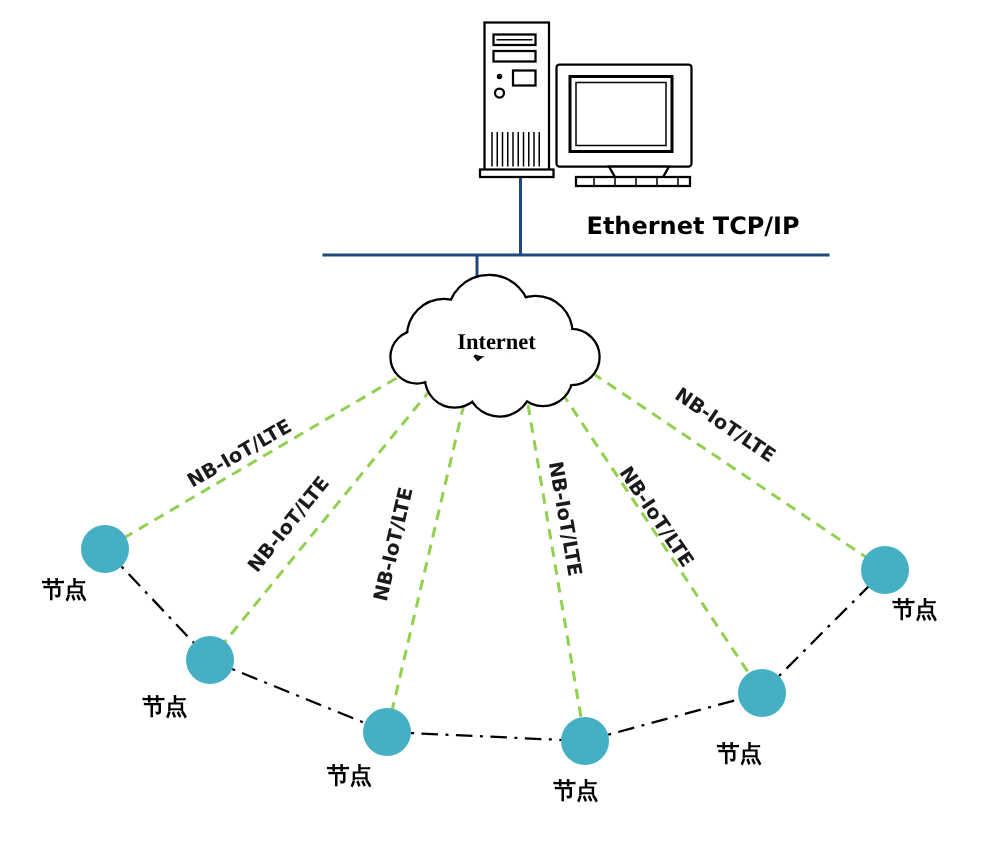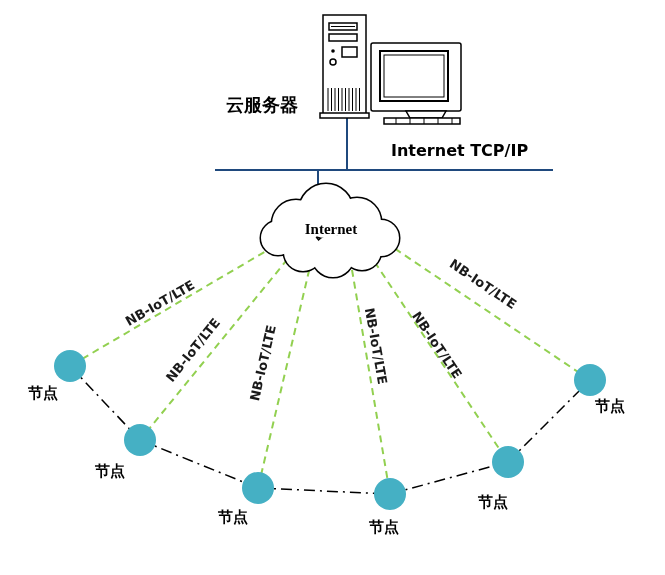--- a/index.html
+++ b/index.html
@@ -123,22 +123,21 @@
     <g fill="#45B0C4" stroke="none">
       <circle cx="70" cy="366" r="16" fill="#45B0C4"></circle>
       <circle cx="140" cy="440" r="16" fill="#45B0C4"></circle>
       <circle cx="258" cy="488" r="16" fill="#45B0C4"></circle>
       <circle cx="390" cy="494" r="16" fill="#45B0C4"></circle>
       <circle cx="508" cy="462" r="16" fill="#45B0C4"></circle>
       <circle cx="590" cy="380" r="16" fill="#45B0C4"></circle>
     </g>
   </svg>
 
-  <div class="lbl cloud-server">云服务器</div>
-  <div class="lbl ethernet">Internet TCP/IP</div>
+  <div class="lbl ethernet">Ethernet TCP/IP</div>
   <div class="lbl internet">Internet</div>
 
   <div class="nb nb1">NB-IoT/LTE</div>
   <div class="nb nb2">NB-IoT/LTE</div>
   <div class="nb nb3">NB-IoT/LTE</div>
   <div class="nb nb4">NB-IoT/LTE</div>
   <div class="nb nb5">NB-IoT/LTE</div>
   <div class="nb nb6">NB-IoT/LTE</div>
 
   <div class="nd nd1">节点</div>

